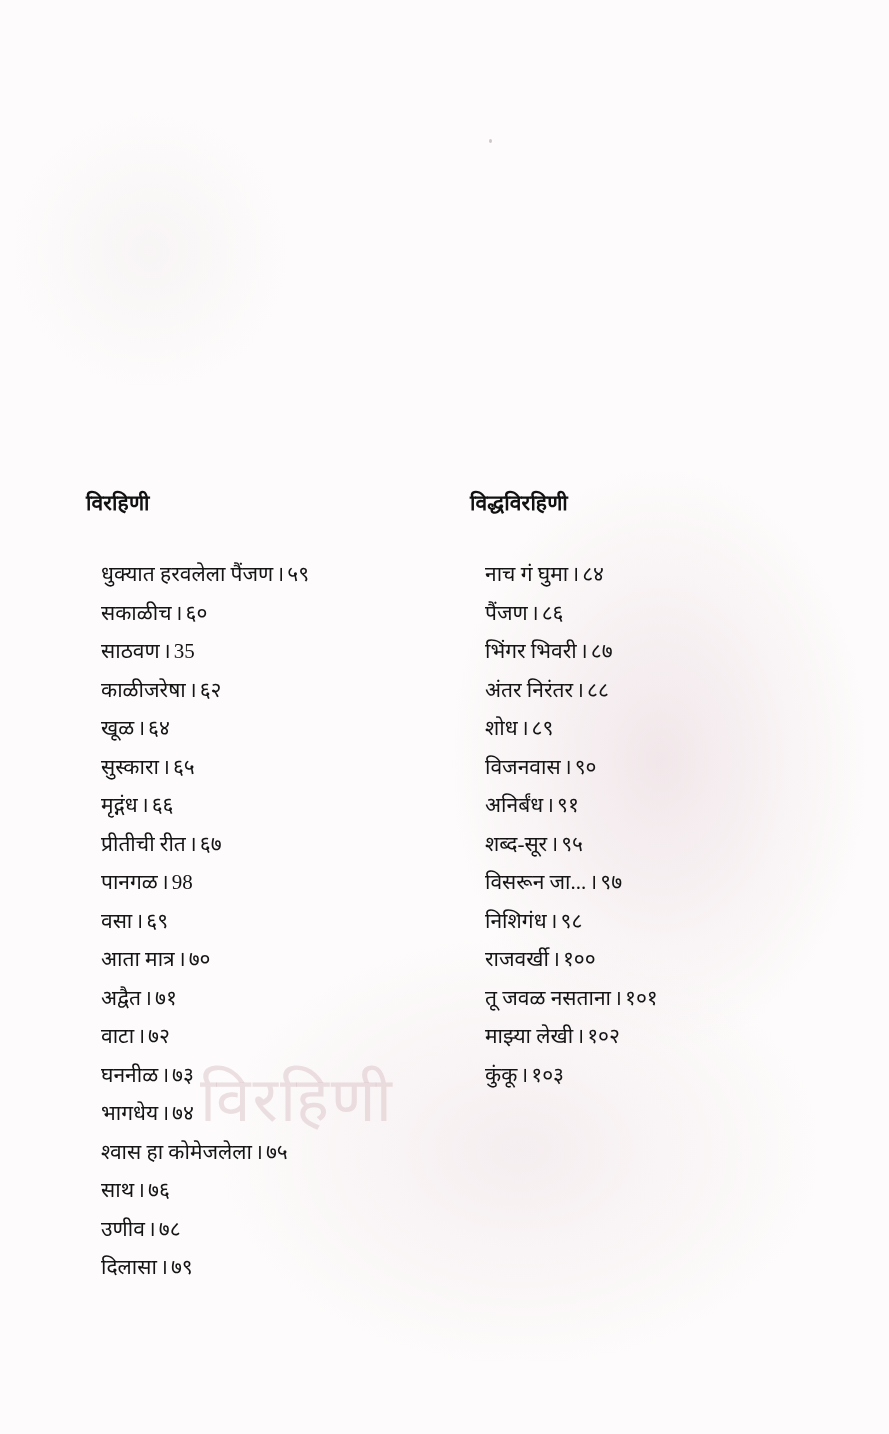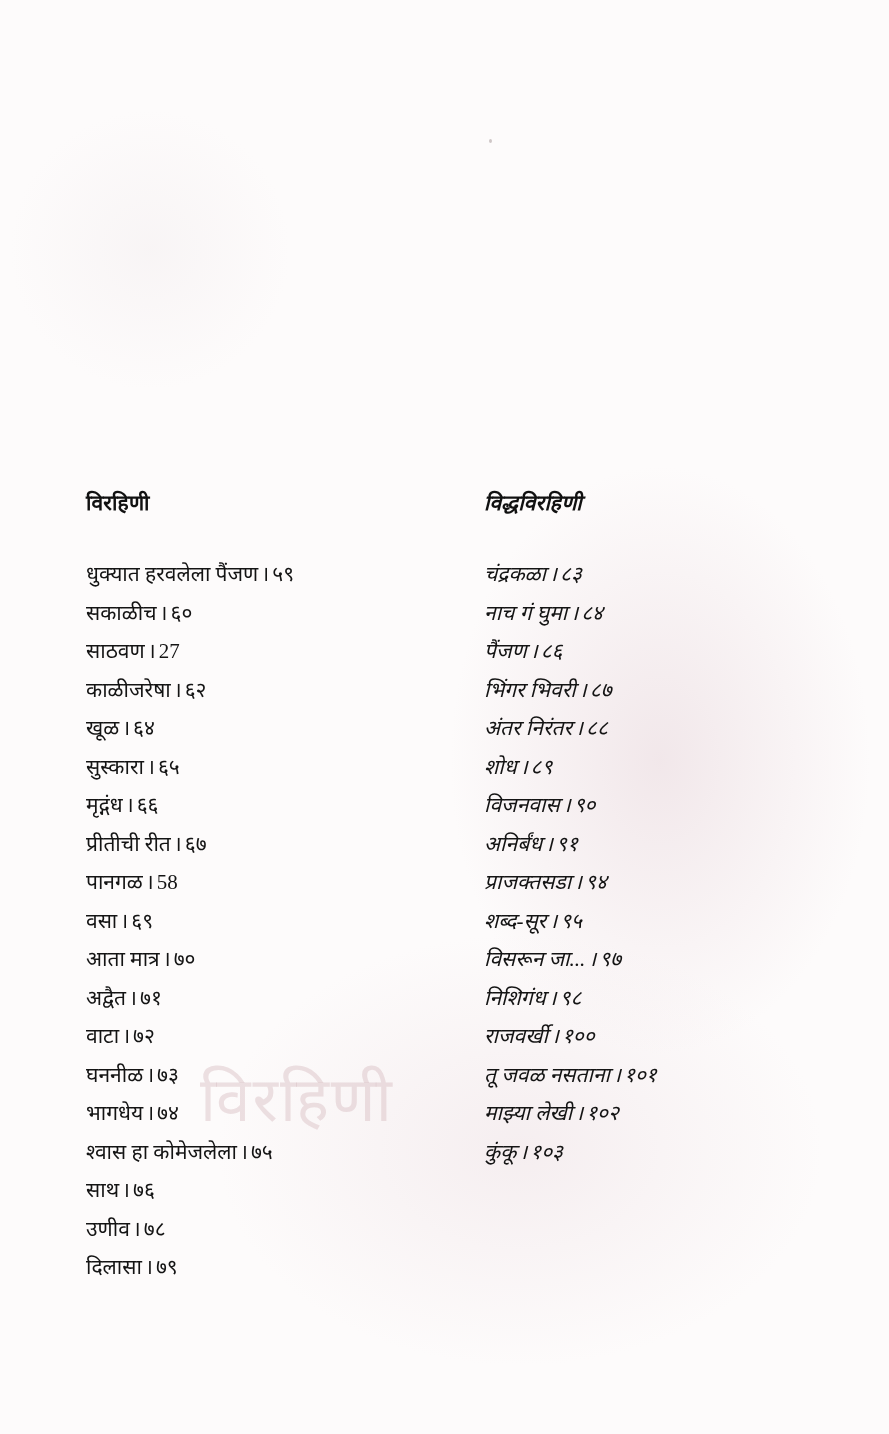--- a/index.html
+++ b/index.html
@@ -50,32 +50,32 @@
     left: 0;
     top: 0;
     width: 889px;
     height: 1434px;
   }
   .column {
     position: absolute;
     top: 488px;
   }
   .col-left  { left: 86px;  width: 330px; }
-  .col-right { left: 484px; width: 360px; font-style: italic; }
+  .col-right { left: 470px; width: 360px; }
 
   .col-heading {
     font-size: 21px;
     font-weight: bold;
     color: #111;
     margin: 0 0 48px 0;
     letter-spacing: 0.2px;
   }
   .entry-list {
     list-style: none;
-    margin: 0;
+    margin: 15px;
     padding: 0;
   }
   .entry {
     font-size: 21px;
     color: #141414;
     line-height: 1;
     margin-bottom: 17.5px;
     white-space: nowrap;
   }
   .entry .sep {
@@ -94,39 +94,39 @@
   <div class="column col-left">
     <h2 class="col-heading">विरहिणी</h2>
     <ul class="entry-list">
       <li class="entry">
         <span>धुक्यात हरवलेला पैंजण</span><span class="sep">।</span><span>५९</span>
       </li>
       <li class="entry">
         <span>सकाळीच</span><span class="sep">।</span><span>६०</span>
       </li>
       <li class="entry">
-        <span>साठवण</span><span class="sep">।</span><span>27</span>
+        <span>साठवण</span><span class="sep">।</span><span>35</span>
       </li>
       <li class="entry">
         <span>काळीजरेषा</span><span class="sep">।</span><span>६२</span>
       </li>
       <li class="entry">
         <span>खूळ</span><span class="sep">।</span><span>६४</span>
       </li>
       <li class="entry">
         <span>सुस्कारा</span><span class="sep">।</span><span>६५</span>
       </li>
       <li class="entry">
         <span>मृद्गंध</span><span class="sep">।</span><span>६६</span>
       </li>
       <li class="entry">
         <span>प्रीतीची रीत</span><span class="sep">।</span><span>६७</span>
       </li>
       <li class="entry">
-        <span>पानगळ</span><span class="sep">।</span><span>58</span>
+        <span>पानगळ</span><span class="sep">।</span><span>98</span>
       </li>
       <li class="entry">
         <span>वसा</span><span class="sep">।</span><span>६९</span>
       </li>
       <li class="entry">
         <span>आता मात्र</span><span class="sep">।</span><span>७०</span>
       </li>
       <li class="entry">
         <span>अद्वैत</span><span class="sep">।</span><span>७१</span>
       </li>
@@ -151,45 +151,39 @@
       <li class="entry">
         <span>दिलासा</span><span class="sep">।</span><span>७९</span>
       </li>
     </ul>
   </div>
 
   <div class="column col-right">
     <h2 class="col-heading">विद्धविरहिणी</h2>
     <ul class="entry-list">
       <li class="entry">
-        <span>चंद्रकळा</span><span class="sep">।</span><span>८३</span>
-      </li>
-      <li class="entry">
         <span>नाच गं घुमा</span><span class="sep">।</span><span>८४</span>
       </li>
       <li class="entry">
         <span>पैंजण</span><span class="sep">।</span><span>८६</span>
       </li>
       <li class="entry">
         <span>भिंगर भिवरी</span><span class="sep">।</span><span>८७</span>
       </li>
       <li class="entry">
         <span>अंतर निरंतर</span><span class="sep">।</span><span>८८</span>
       </li>
       <li class="entry">
         <span>शोध</span><span class="sep">।</span><span>८९</span>
       </li>
       <li class="entry">
         <span>विजनवास</span><span class="sep">।</span><span>९०</span>
       </li>
       <li class="entry">
         <span>अनिर्बंध</span><span class="sep">।</span><span>९१</span>
-      </li>
-      <li class="entry">
-        <span>प्राजक्तसडा</span><span class="sep">।</span><span>९४</span>
       </li>
       <li class="entry">
         <span>शब्द-सूर</span><span class="sep">।</span><span>९५</span>
       </li>
       <li class="entry">
         <span>विसरून जा...</span><span class="sep">।</span><span>९७</span>
       </li>
       <li class="entry">
         <span>निशिगंध</span><span class="sep">।</span><span>९८</span>
       </li>

